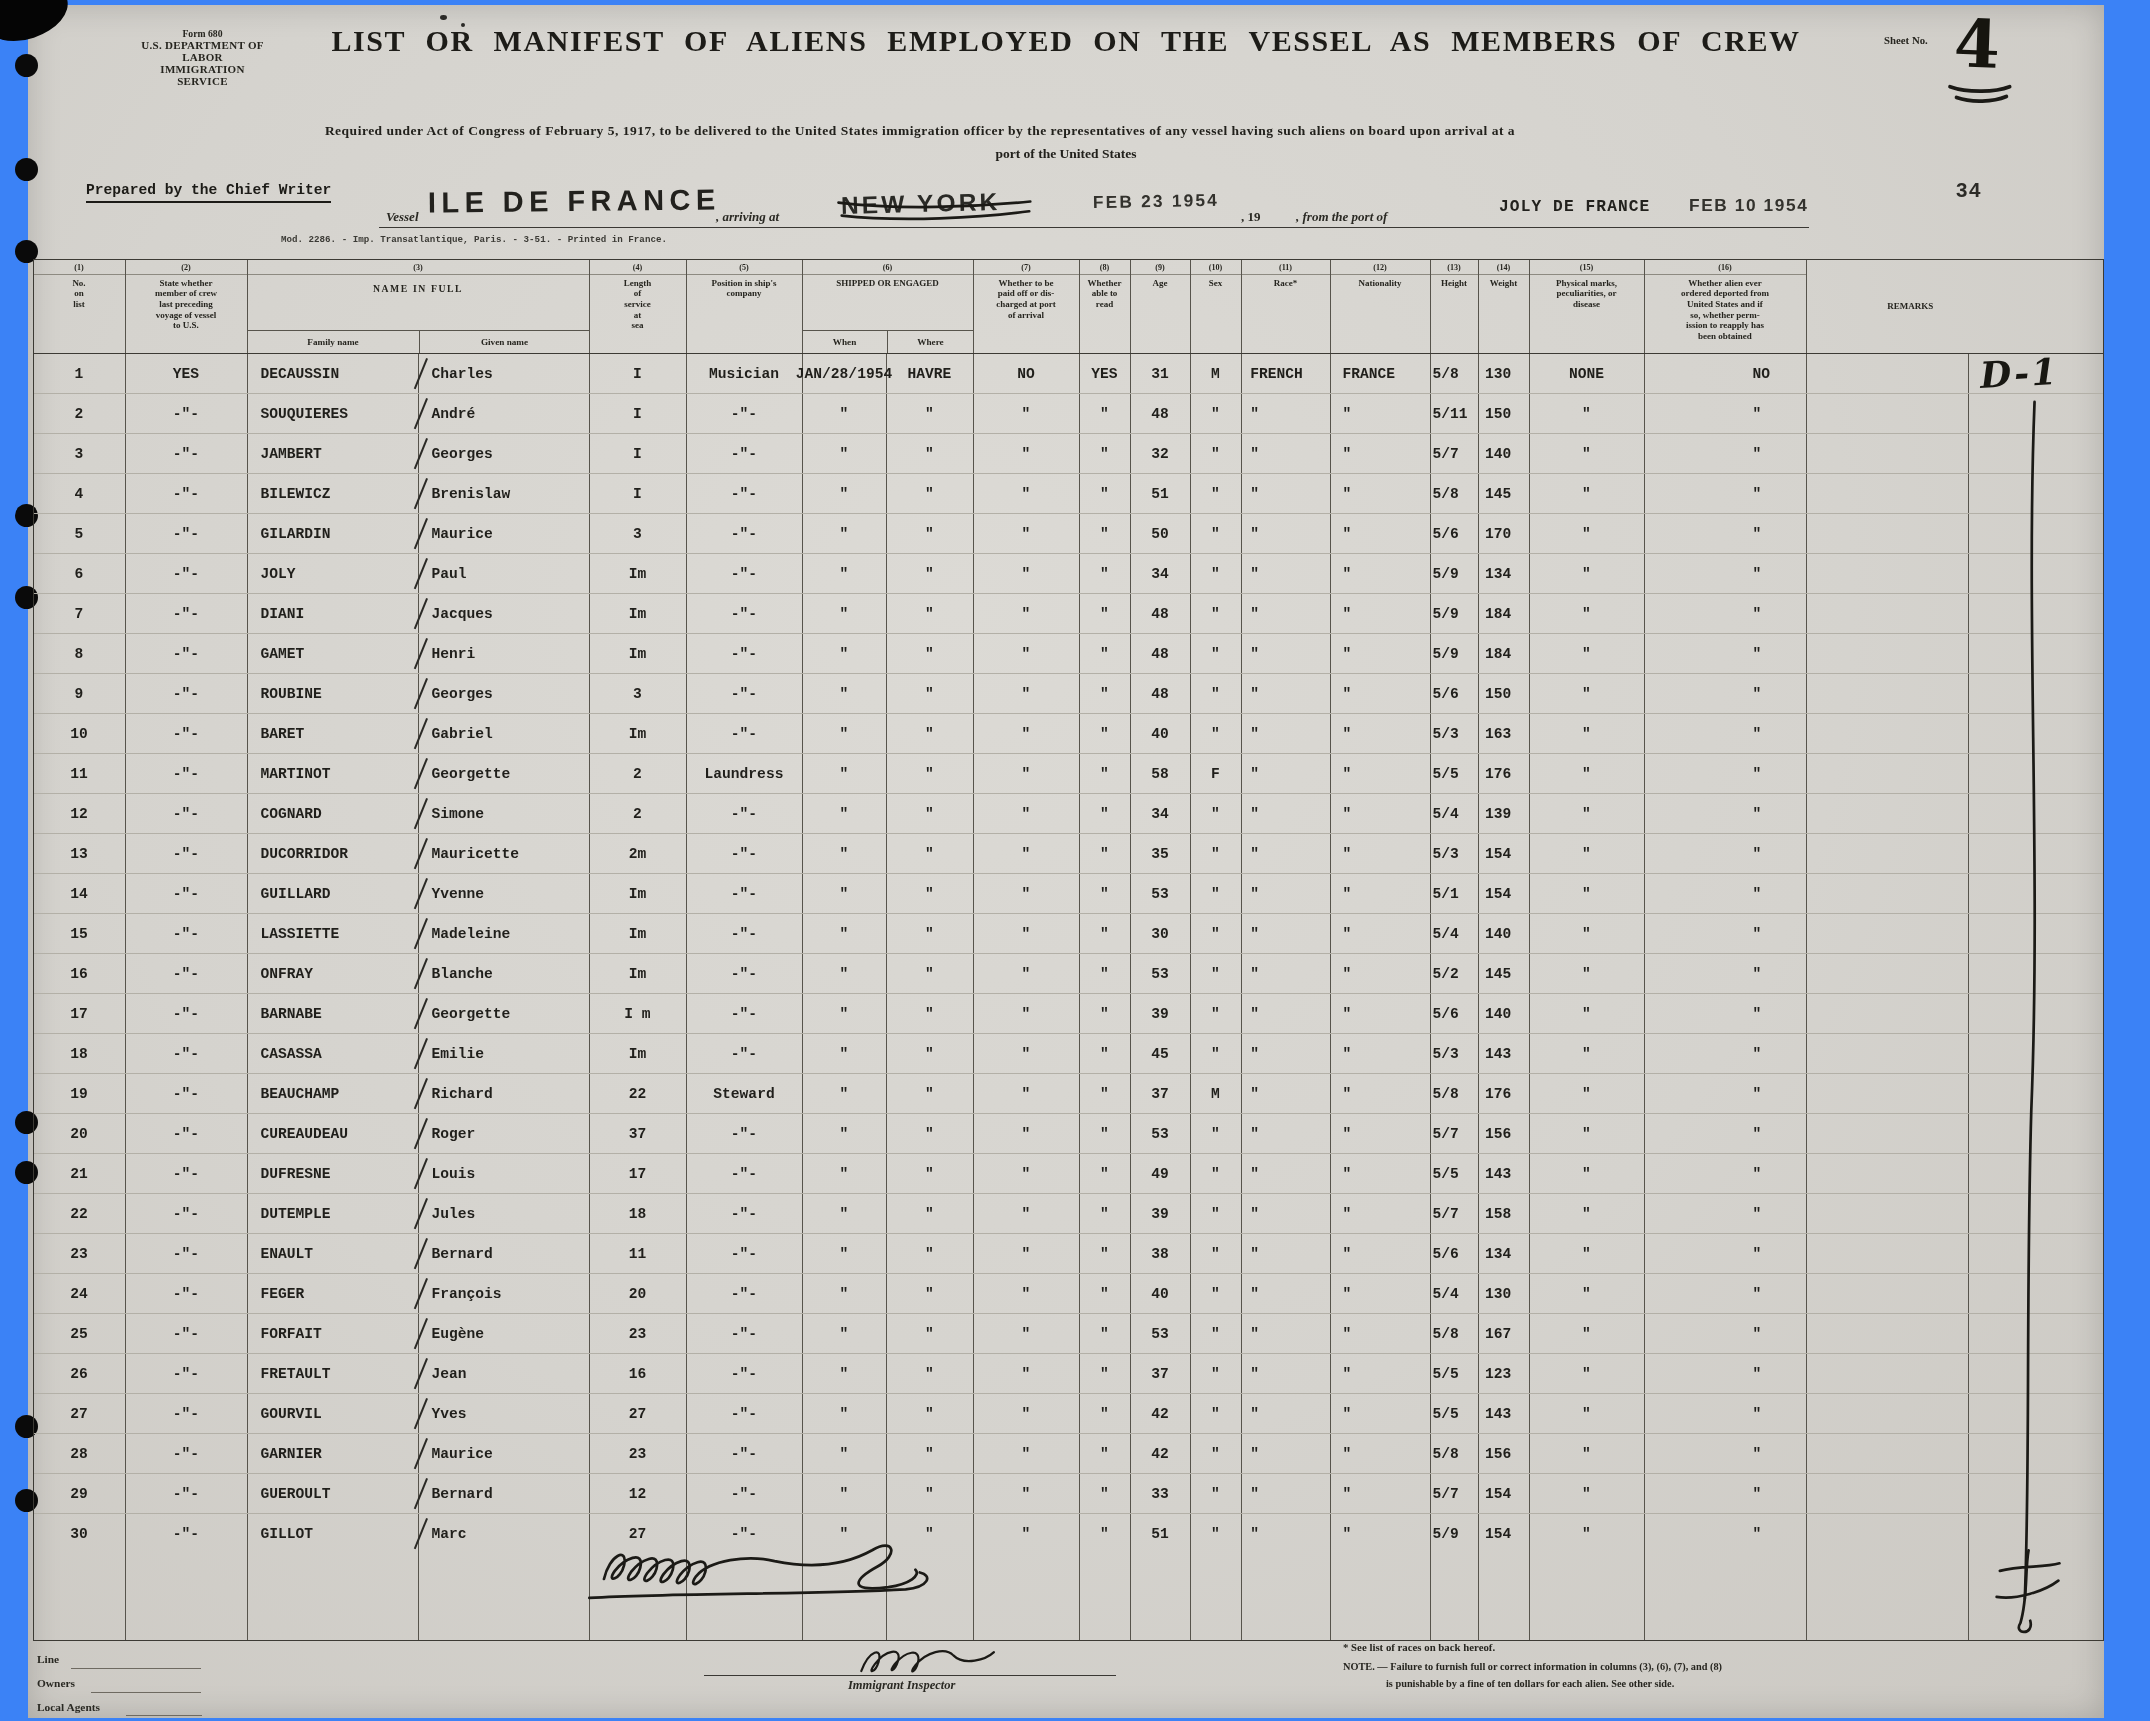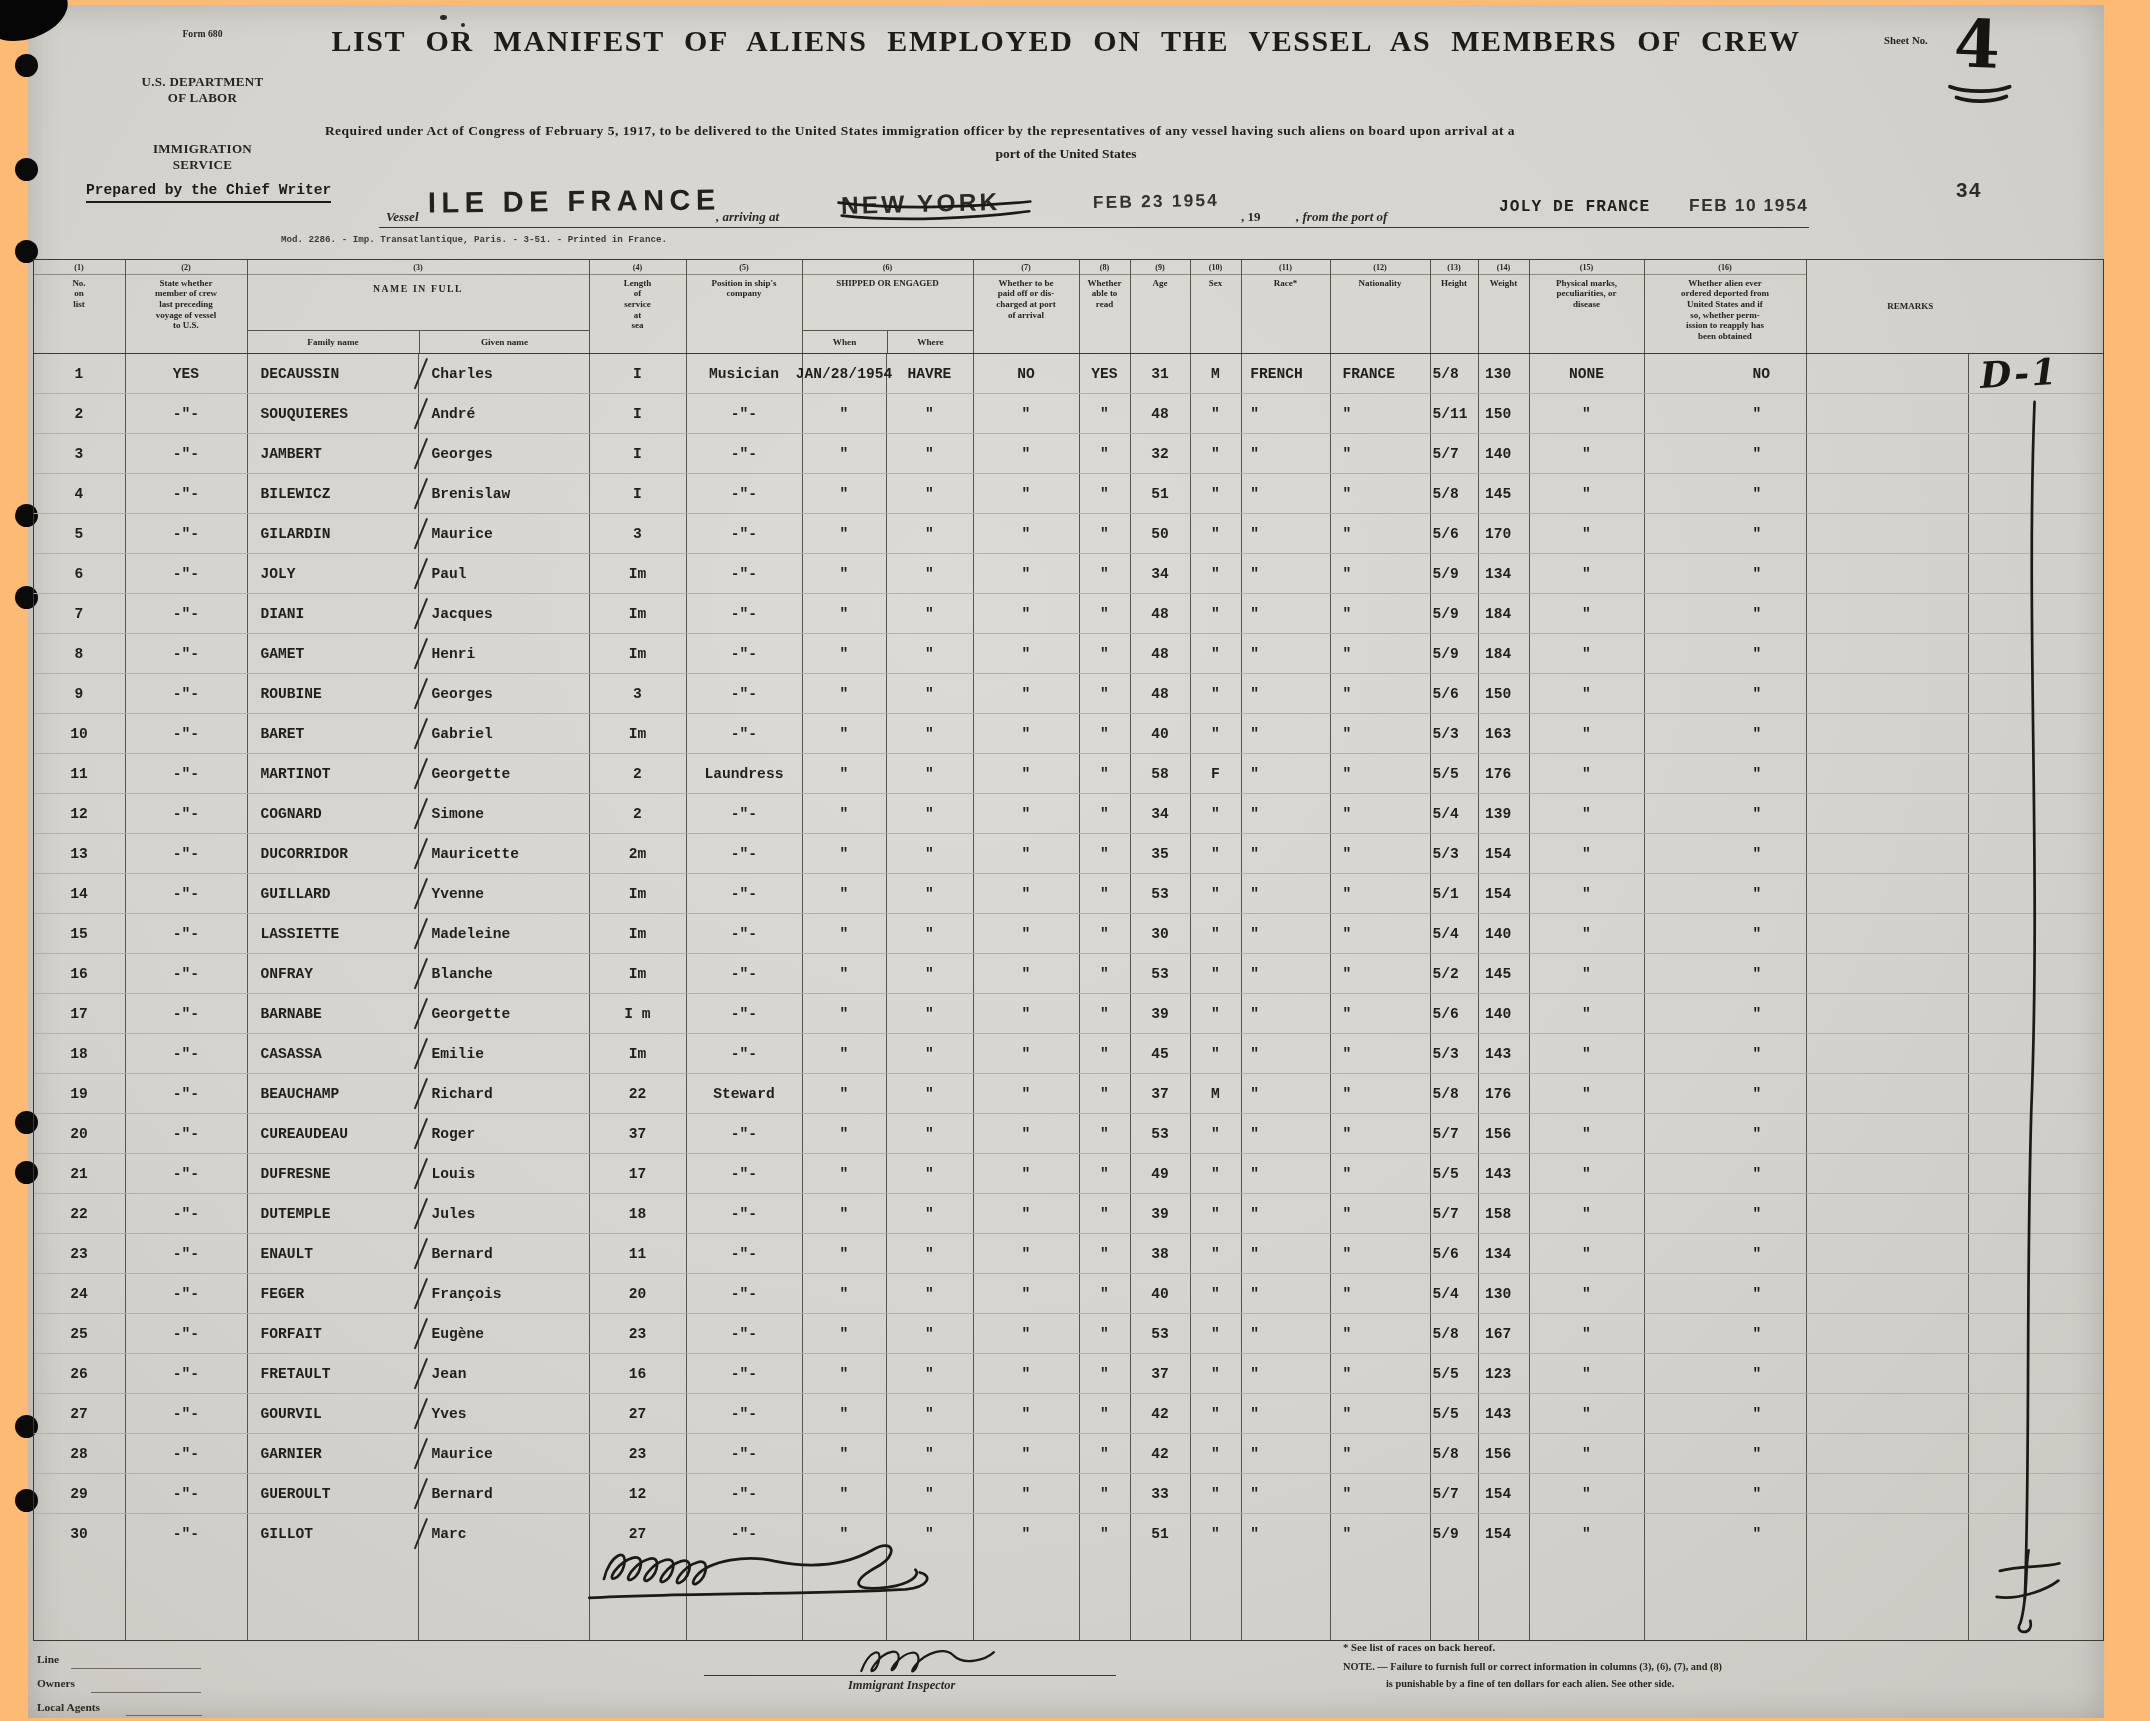--- a/index.html
+++ b/index.html
@@ -1,31 +1,31 @@
 <!DOCTYPE html>
 <html style="font-size:8.7px"><head>
 <meta charset="utf-8">
 <style>
   * { box-sizing: border-box; margin: 0; padding: 0; }
   body { background:#000; width:2151px; height:1722px; overflow:hidden;
          font-family:"Liberation Serif","DejaVu Serif",serif; }
-  .page { position:relative; width:2151px; height:1722px; background:#fdba74; }
+  .page { position:relative; width:2151px; height:1722px; background:#3b82f6; }
   .paper { position:absolute; left:28px; top:5.4px; width:2076px; height:1713px;
            background: radial-gradient(ellipse at 45% 35%, #dcdad5 0%, #d5d3ce 55%, #cbc8c2 100%);
            box-shadow: inset 0 0 32.5px rgba(0,0,0,.18); }
   .hole { position:absolute; width:23px; height:23px; border-radius:50%; background:#0a0a0a; left:15px; }
   .corner-blot { position:absolute; left:-18.4px; top:-15px; width:87px; height:54px;
                  background:#050505; border-radius:50%; transform:rotate(-18deg); }
   .speck { position:absolute; background:#2b2a27; border-radius:50%; }
 
   
   .form-block { position:absolute; left:135px; top:28px; width:135px; text-align:center;
                 color:#26251f; font-weight:700; }
   .form-block .l1 { font-size:9.7px; }
-  .form-block .l2, .form-block .l3 { font-size:13px; letter-spacing:0.3px;margin-top:35px; }
+  .form-block .l2, .form-block .l3 { font-size:11px; letter-spacing:0.3px; }
   .title { position:absolute; left:28px; top:24px; width:2076px; text-align:center;
            font-size:30px; font-weight:700; letter-spacing:1.6px; word-spacing:10.8px; color:#1d1c18; }
   .sheetno-label { position:absolute; left:1884px; top:34px; font-size:10.8px; font-weight:700; color:#26251f; }
   .sheetno-hand { position:absolute; left:1954px; top:5.4px; font-size:66px; font-weight:700;
                   font-family:"DejaVu Serif",serif; color:#16150f; transform:rotate(2deg); }
   .page-stamp { position:absolute; left:1956px; top:178px; font-size:20.6px; font-weight:700;
                 font-family:"Liberation Sans","DejaVu Sans",sans-serif; letter-spacing:1.6px; color:#2c2b27; }
   .subtitle1 { position:absolute; left:28px; top:123px; width:1784px; text-align:center;
                font-size:13.5px; font-weight:700; letter-spacing:0.5px; color:#22211c; }
   .subtitle2 { position:absolute; left:28px; top:146px; width:2076px; text-align:center;

